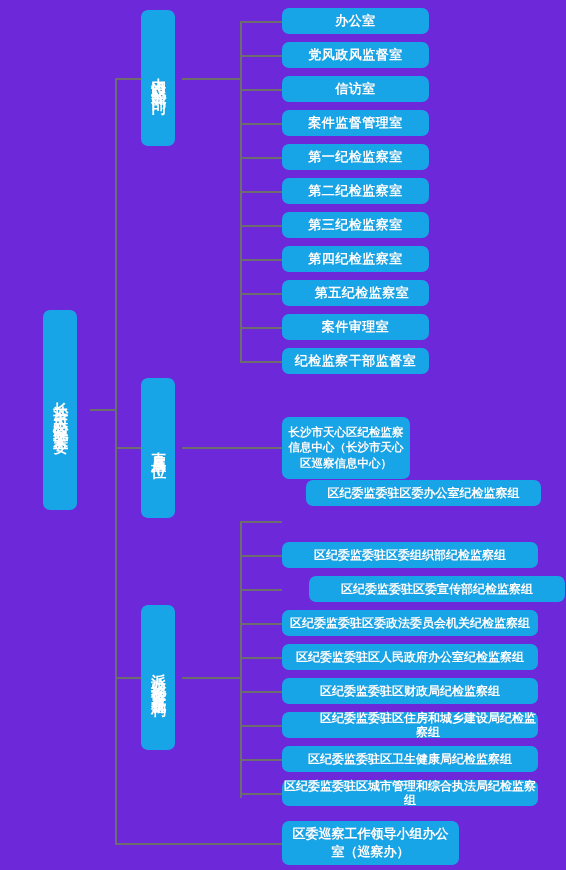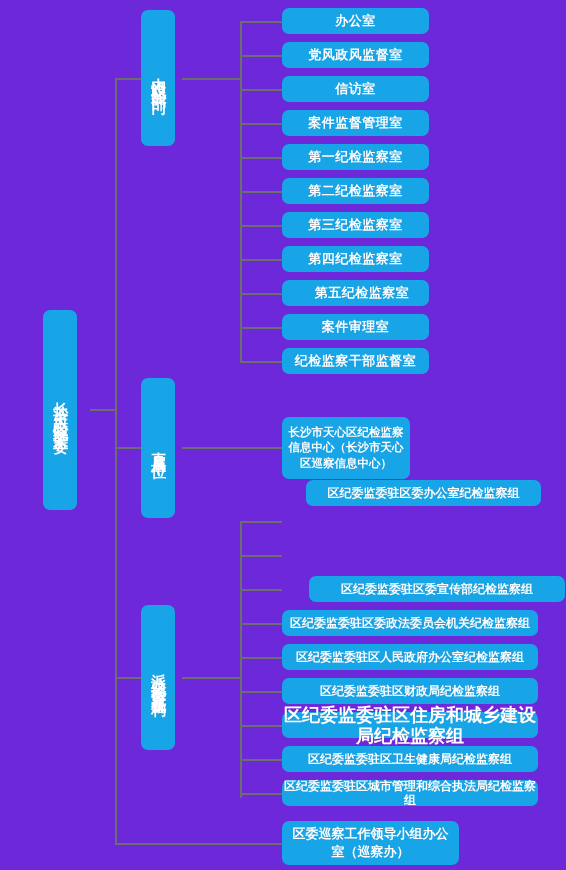--- a/index.html
+++ b/index.html
@@ -133,23 +133,24 @@
   <div class="node leaf" style="left:282px; top:178px; width:147px;">第二纪检监察室</div>
   <div class="node leaf" style="left:282px; top:212px; width:147px;">第三纪检监察室</div>
   <div class="node leaf" style="left:282px; top:246px; width:147px;">第四纪检监察室</div>
   <div class="node leaf" style="left:282px; top:280px; width:147px;padding-left:13px;">第五纪检监察室</div>
   <div class="node leaf" style="left:282px; top:314px; width:147px;">案件审理室</div>
   <div class="node leaf" style="left:282px; top:348px; width:147px;">纪检监察干部监督室</div>
 
   <div class="node leaf tall3" style="left:282px; top:417px; width:128px; padding:0 2px; font-size:11.5px; letter-spacing:0;">长沙市天心区纪检监察信息中心（长沙市天心区巡察信息中心）</div>
 
   <div class="node leaf" style="left:282px; top:480px; width:235px; font-size:12px; letter-spacing:0;margin-left:24px;">区纪委监委驻区委办公室纪检监察组</div>
+  <div class="node leaf" style="left:282px; top:542px; width:256px; font-size:12px; letter-spacing:0;">区纪委监委驻区委组织部纪检监察组</div>
   <div class="node leaf" style="left:282px; top:576px; width:256px; font-size:12px; letter-spacing:0;margin-left:27px;">区纪委监委驻区委宣传部纪检监察组</div>
   <div class="node leaf" style="left:282px; top:610px; width:256px; font-size:12px; letter-spacing:0;">区纪委监委驻区委政法委员会机关纪检监察组</div>
   <div class="node leaf" style="left:282px; top:644px; width:256px; font-size:12px; letter-spacing:0;">区纪委监委驻区人民政府办公室纪检监察组</div>
   <div class="node leaf" style="left:282px; top:678px; width:256px; font-size:12px; letter-spacing:0;">区纪委监委驻区财政局纪检监察组</div>
-  <div class="node leaf" style="left:282px; top:712px; width:256px; font-size:18px; letter-spacing:0;">区纪委监委驻区住房和城乡建设局纪检监察组</div>
+  <div class="node leaf" style="left:282px; top:712px; width:256px; font-size:12px; letter-spacing:0;padding-left:36px;">区纪委监委驻区住房和城乡建设局纪检监察组</div>
   <div class="node leaf" style="left:282px; top:746px; width:256px; font-size:12px; letter-spacing:0;">区纪委监委驻区卫生健康局纪检监察组</div>
   <div class="node leaf" style="left:282px; top:780px; width:256px; font-size:12px; letter-spacing:0;">区纪委监委驻区城市管理和综合执法局纪检监察组</div>
 
   <div class="node leaf tall2" style="left:282px; top:821px; width:177px; padding:0 8px; font-size:13px; letter-spacing:0;">区委巡察工作领导小组办公室（巡察办）</div>
 
 </div>
 
 </body></html>

